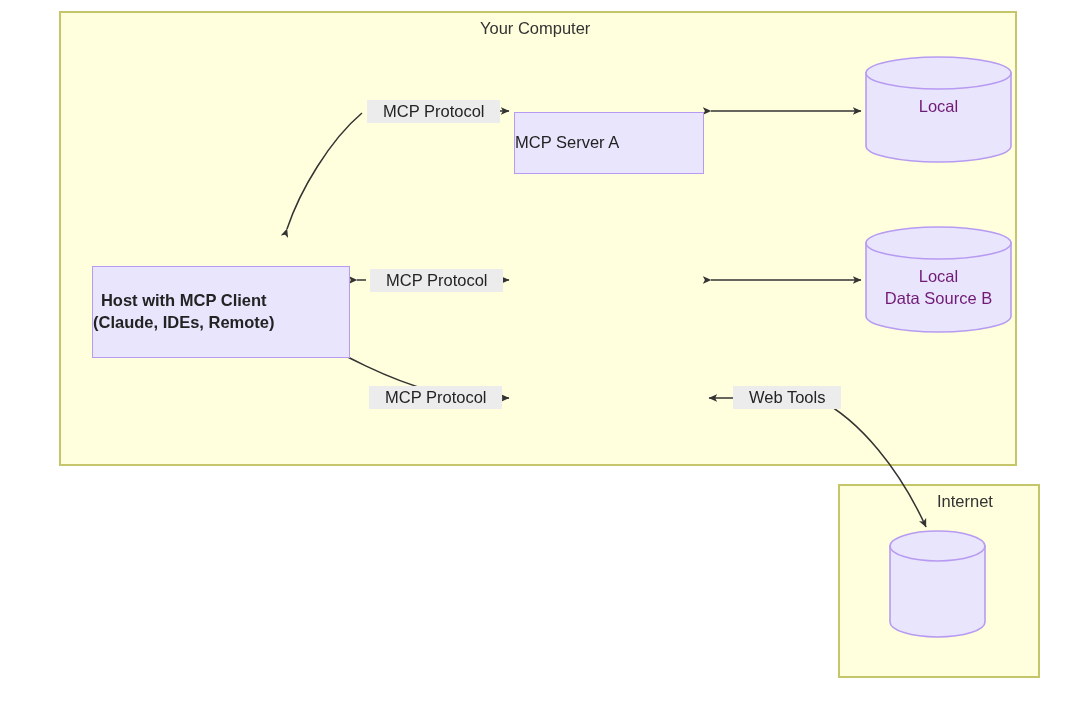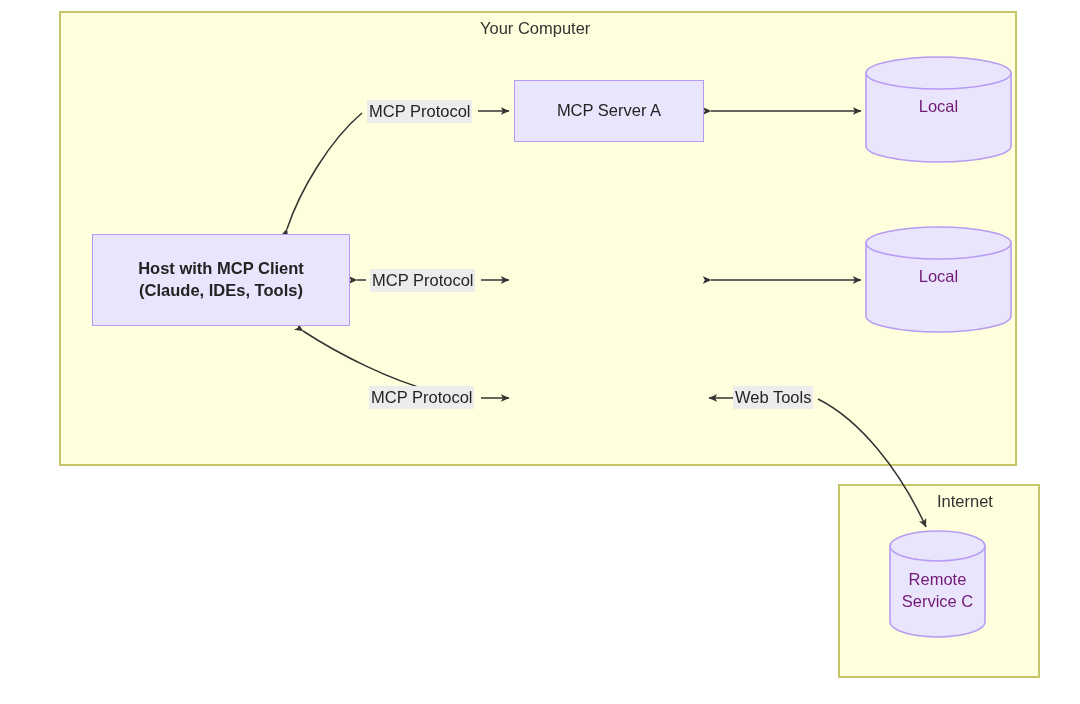--- a/index.html
+++ b/index.html
@@ -5,25 +5,25 @@
   html,body{margin:0;padding:0;}
   body{
     width:1080px;height:704px;background:#ffffff;
     font-family:"Liberation Sans","DejaVu Sans",sans-serif;
     color:#232323;overflow:hidden;position:relative;
   }
   #stage{position:absolute;left:0;top:0;width:1080px;height:588px;}
   svg.layer{position:absolute;left:0;top:0;width:1080px;height:704px;}
   .container-box{position:absolute;box-sizing:border-box;}
   .node{position:absolute;box-sizing:border-box;display:flex;align-items:center;
-        justify-content:center;text-align:center;line-height:1.32;}
+        justify-content:flex-start;text-align:center;line-height:1.32;margin-top:32px;}
   .rect-node{background:#e9e5fd;border:1.6px solid #b79bf2;font-size:16.5px;}
   .group-title{position:absolute;font-size:16.5px;color:#333;white-space:nowrap;}
   .edge-label{position:absolute;background:#ececec;color:#242424;font-size:16.5px;
-              white-space:nowrap;padding:1px 2px;line-height:1.3;}
+              white-space:nowrap;padding:1px 16px;line-height:1.3;}
   .cyl-label{position:absolute;font-size:16.5px;text-align:center;line-height:1.34;
              color:#701a75;white-space:nowrap;}
 </style>
 </head>
 <body>
 
 <div id="stage">
 
   <div class="container-box" style="left:59px;top:11px;width:958px;height:455px;background:#ffffdd;border:2px solid #c5c56a;"></div>
   <div class="group-title" style="left:480px;top:19px;">Your Computer</div>
@@ -52,21 +52,21 @@
     <line x1="481" y1="398" x2="509" y2="398" stroke="#333" stroke-width="1.5" marker-end="url(#ah)"></line>
 
     <line x1="736" y1="398" x2="709" y2="398" stroke="#333" stroke-width="1.5" marker-end="url(#ah)"></line>
 
     <path d="M 818,399 C 860,420 900,470 926,527" fill="none" stroke="#333" stroke-width="1.5" marker-end="url(#ah)"></path>
   </svg>
 
   <div class="node rect-node" style="left:92px;top:234px;width:258px;height:92px;font-weight:bold;">
     <div>
       <div>Host with MCP Client</div>
-      <div>(Claude, IDEs, Tools)</div>
+      <div>(Claude, IDEs, Remote)</div>
     </div>
   </div>
 
   <div class="node rect-node" style="left:514px;top:80px;width:190px;height:62px;">
     <span>MCP Server A</span>
   </div>
 
 
 
   <svg class="layer" viewBox="0 0 1080 704" xmlns="http://www.w3.org/2000/svg">
@@ -86,25 +86,22 @@
       <ellipse cx="937.5" cy="546" rx="47.5" ry="15" fill="#e9e5fd" stroke="#b79bf2" stroke-width="1.6"></ellipse>
     </g>
   </svg>
 
   <div class="cyl-label" style="left:866px;top:95px;width:145px;">
     <div>Local</div>
   </div>
 
   <div class="cyl-label" style="left:866px;top:265px;width:145px;">
     <div>Local</div>
+    <div>Data Source B</div>
   </div>
 
-  <div class="cyl-label" style="left:880px;top:568px;width:115px;">
-    <div>Remote</div>
-    <div>Service C</div>
-  </div>
 
   <div class="edge-label" style="left:367px;top:100px;">MCP Protocol</div>
   <div class="edge-label" style="left:370px;top:269px;">MCP Protocol</div>
   <div class="edge-label" style="left:369px;top:386px;">MCP Protocol</div>
   <div class="edge-label" style="left:733px;top:386px;">Web Tools</div>
 
 </div>
 
 </body></html>

